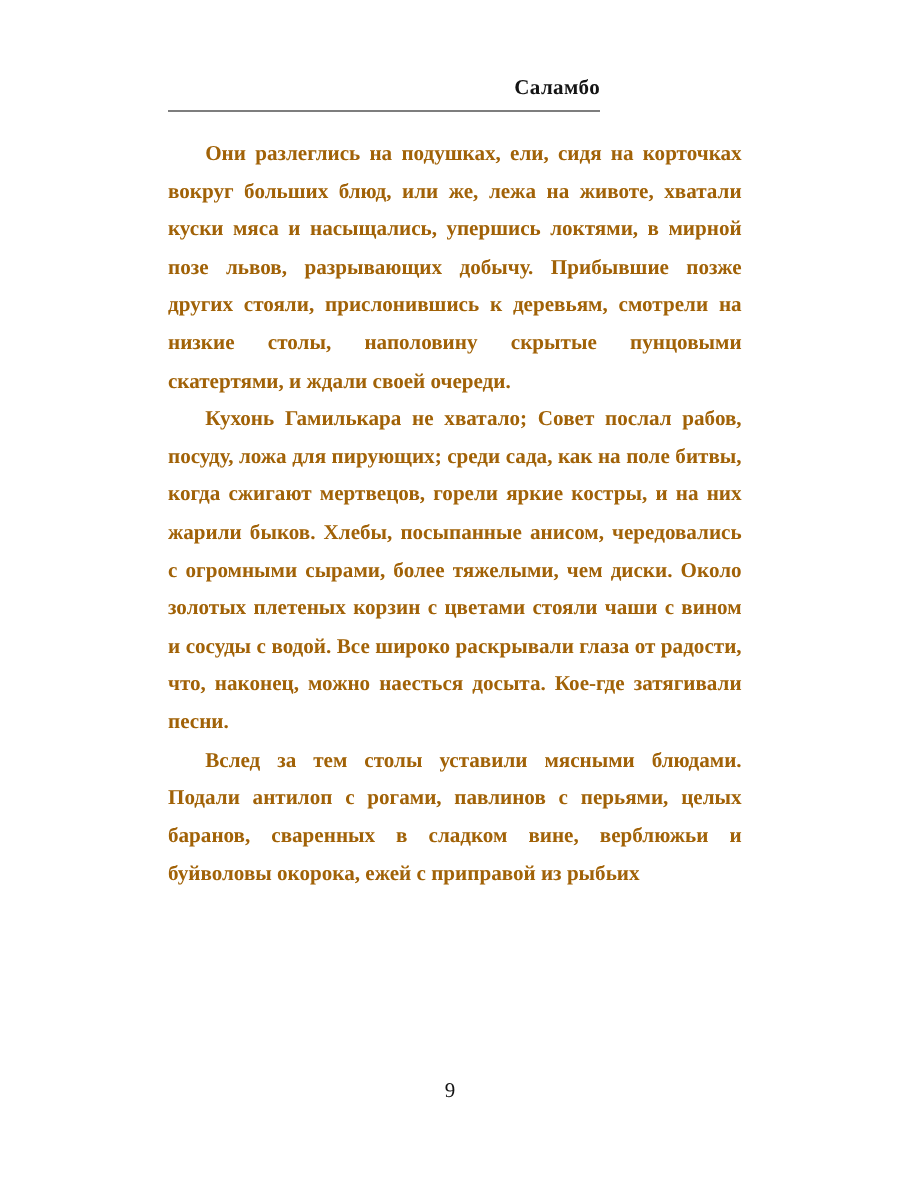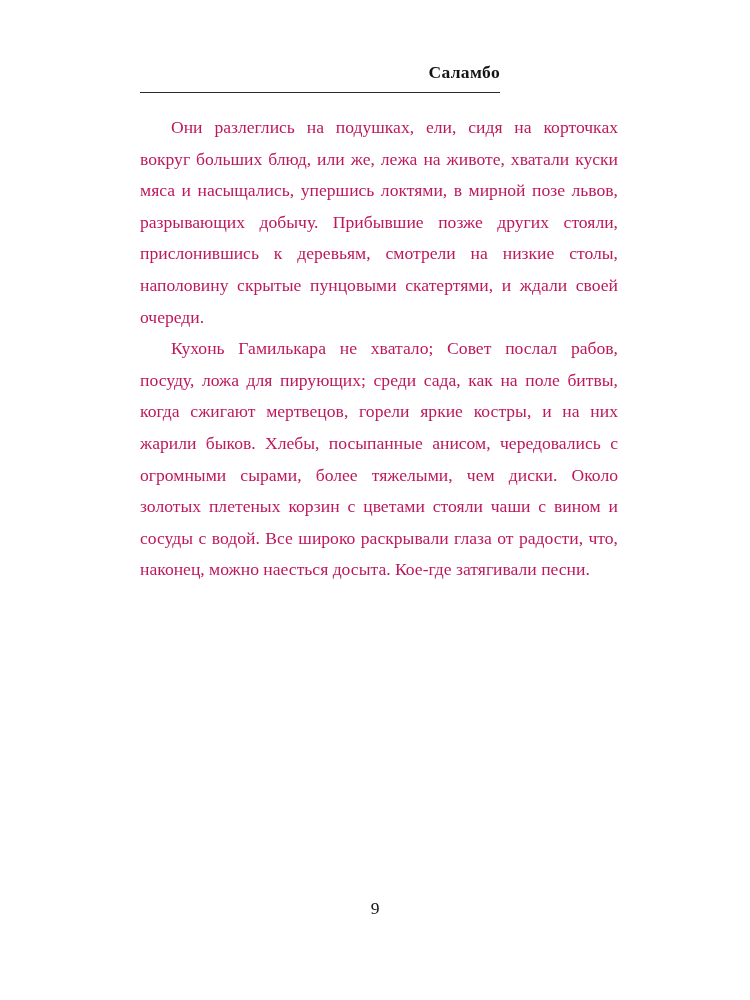--- a/index.html
+++ b/index.html
@@ -47,22 +47,23 @@
   }
   .text-block {
     position: absolute;
     top: 112px;
     left: 140px;
     width: 478px;
     text-align: justify;
     text-justify: inter-word;
     font-size: 17.6px;
     line-height: 31.6px;
-    color: #be185d;
+    color: #a16207;
     hyphens: manual;
+    font-weight: bold;
   }
   .text-block p {
     margin: 0;
     text-indent: 31px;
   }
   .folio {
     position: absolute;
     top: 898px;
     left: 0;
     width: 750px;
@@ -77,17 +78,18 @@
 <div class="page">
 
   <div class="header">
     <div class="running-title">Саламбо</div>
     <div class="header-rule"></div>
   </div>
 
   <div class="text-block">
     <p>Они разлеглись на подушках, ели, сидя на корточках вокруг больших блюд, или же, лежа на животе, хватали куски мяса и насыщались, упершись локтями, в мирной позе львов, разрывающих добычу. Прибывшие позже других стояли, прислонившись к деревьям, смотрели на низкие столы, наполовину скрытые пунцовыми скатертями, и ждали своей очереди.</p>
     <p>Кухонь Гамилькара не хватало; Совет послал рабов, посуду, ложа для пирующих; среди сада, как на поле битвы, когда сжигают мертвецов, горели яркие костры, и на них жарили быков. Хлебы, посыпанные анисом, чередовались с огромными сырами, более тяжелыми, чем диски. Около золотых плетеных корзин с цветами стояли чаши с вином и сосуды с водой. Все широко раскрывали глаза от радости, что, наконец, можно наесться досыта. Кое-где затягивали песни.</p>
+    <p>Вслед за тем столы уставили мясными блюдами. Подали антилоп с рогами, павлинов с перьями, целых баранов, сваренных в сладком вине, верблюжьи и буйволовы окорока, ежей с приправой из рыбьих</p>
   </div>
 
   <div class="folio">9</div>
 
 </div>
 
 </body></html>

